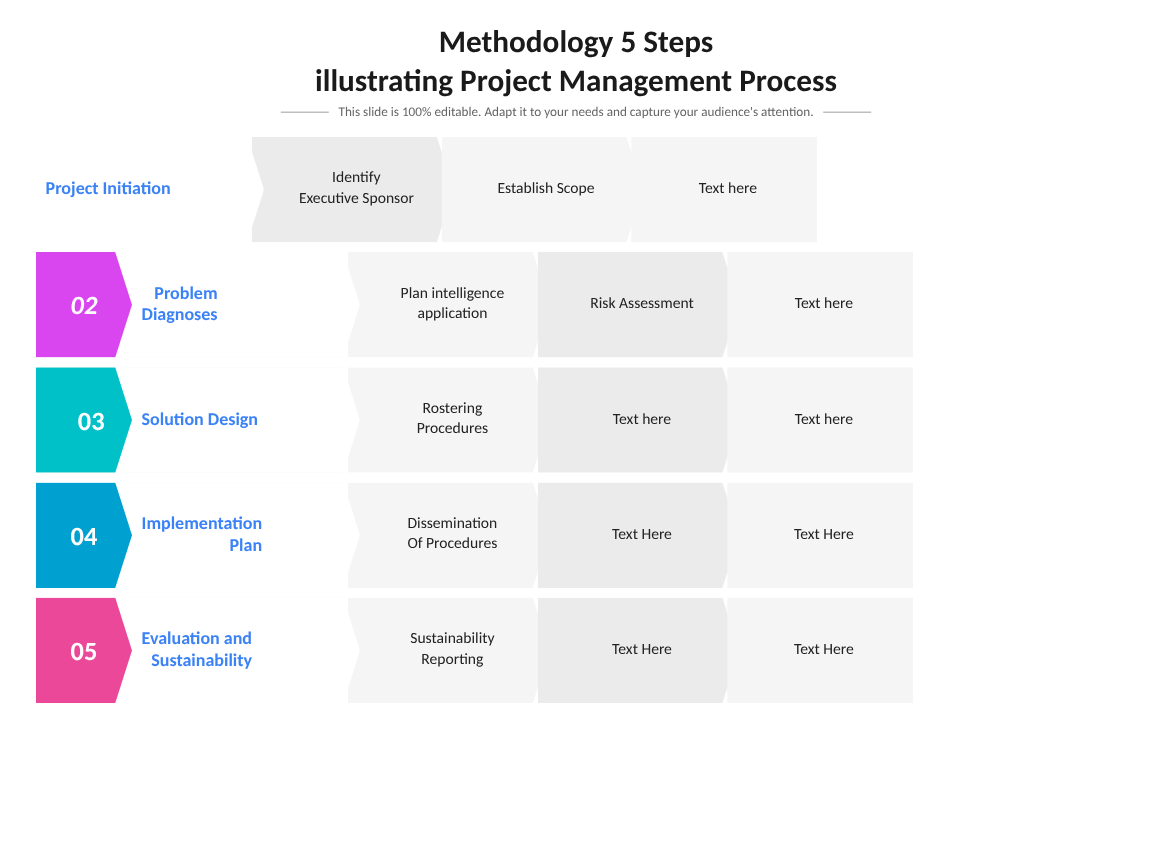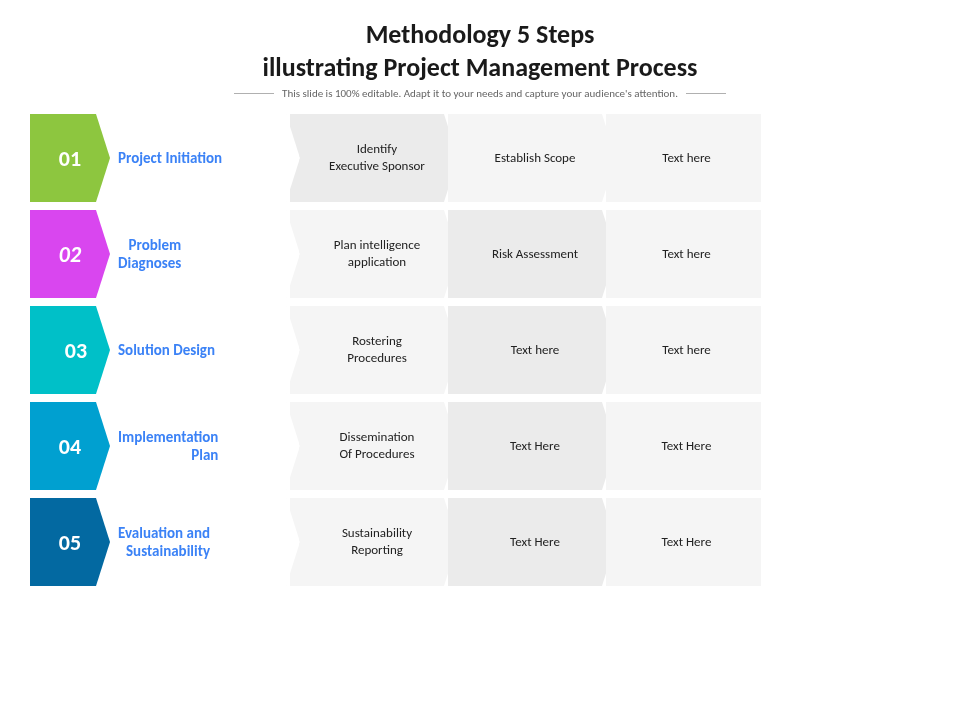--- a/index.html
+++ b/index.html
@@ -138,40 +138,39 @@
       margin-right: 0;
       min-width: 155px;
       width: 155px;
     }
 
     
     .color-1 { background: #8dc63f; }
     .color-2 { background: #d946ef; font-style: italic; }
     .color-3 { background: #00c0c8; padding-left: 12px; }
     .color-4 { background: #00a0d0; }
-    .color-5 { background: #0369a1; }
+    .color-5 { background: #ec4899; }
   </style>
 </head>
 <body>
 
 <div class="page">
   <div class="title">
     <span>Methodology 5 Steps</span><br>
     <span>illustrating Project Management Process</span>
   </div>
 
   <div class="subtitle-row">
     <div class="subtitle-line"></div>
     <div class="subtitle">This slide is 100% editable. Adapt it to your needs and capture your audience's attention.</div>
     <div class="subtitle-line"></div>
   </div>
 
   <div class="steps-container" id="steps-container">
   <div class="step-row">
-        <div class="step-badge color-1">01</div>
         <div class="step-label">Project Initiation</div>
         <div class="chevron-cell lighter">
           <span>Identify<br>Executive Sponsor</span>
         </div>
         <div class="chevron-cell light">
           <span>Establish Scope</span>
         </div>
         <div class="chevron-cell light last">
           <span>Text here</span>
         </div>

